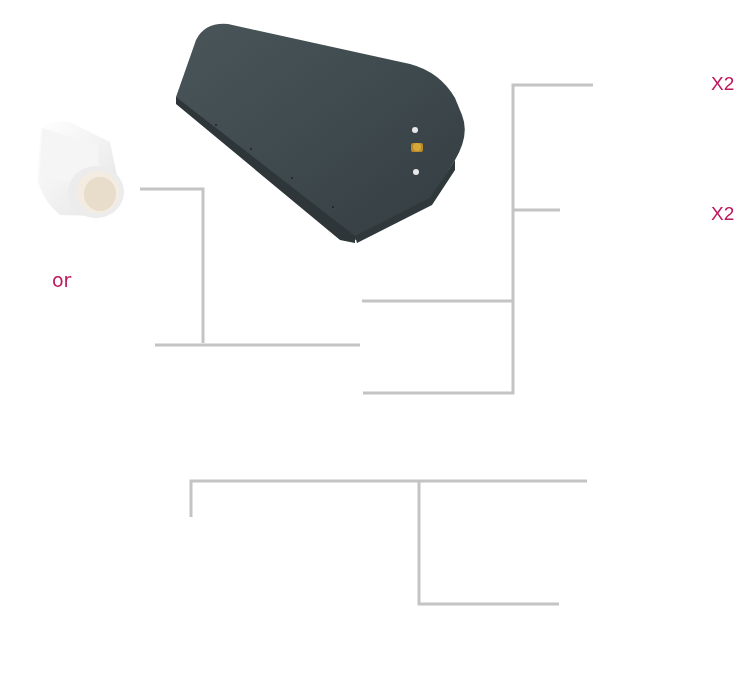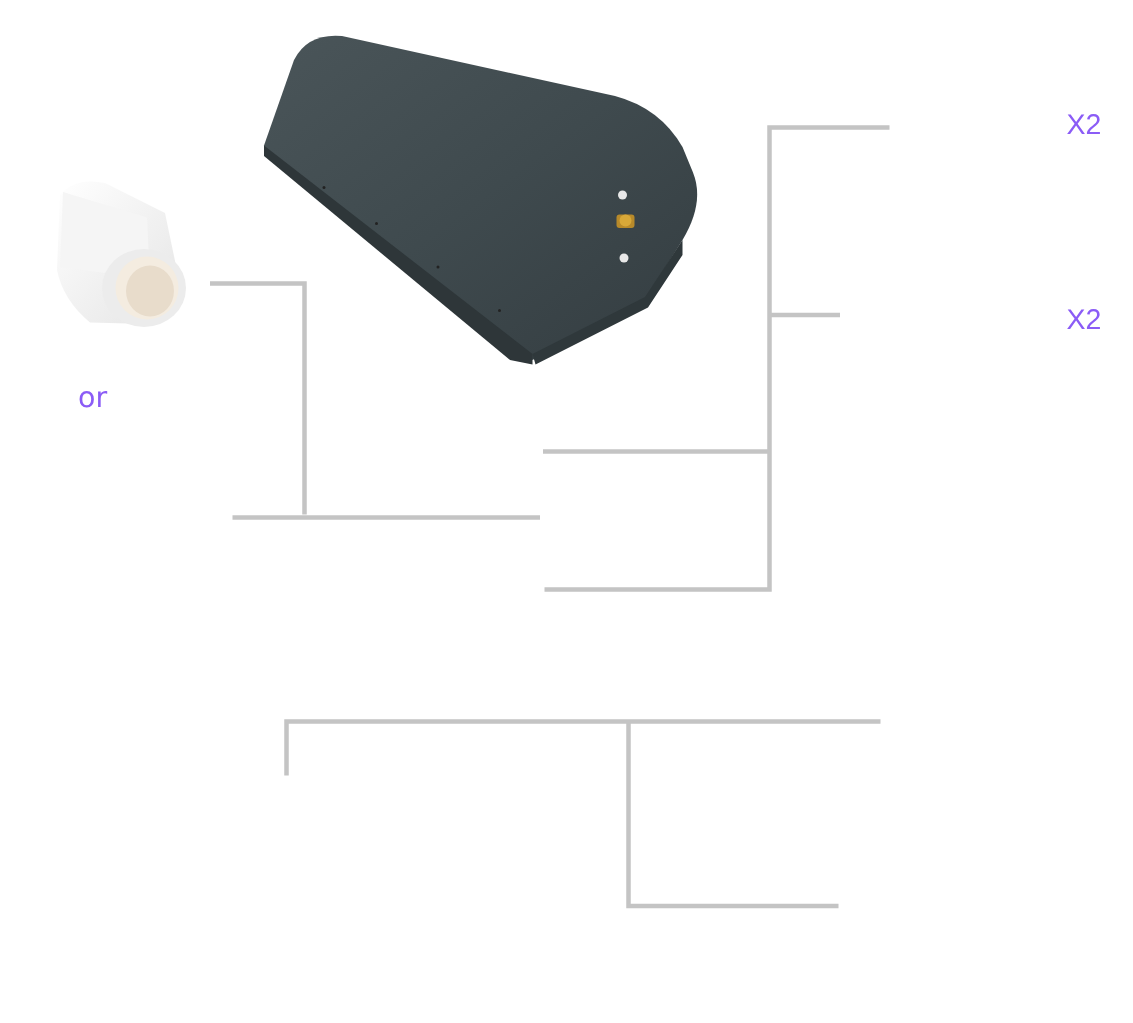--- a/index.html
+++ b/index.html
@@ -1,17 +1,17 @@
 <!DOCTYPE html>
 <html><head>
 <meta charset="utf-8">
 <style>
   html,body{margin:0;padding:0;background:#ffffff;}
   body{width:755px;height:682px;position:relative;overflow:hidden;font-family:"Liberation Sans",sans-serif;}
-  .label{position:absolute;font-family:"Liberation Sans",sans-serif;color:#8b5cf6;}
+  .label{position:absolute;font-family:"Liberation Sans",sans-serif;color:#be185d;}
   .qty{font-size:19px;}
   .or{font-size:19px;font-family:"DejaVu Sans",sans-serif;}
   svg{position:absolute;left:0;top:0;}
 </style>
 </head>
 <body>
 
 
 
 <svg width="755" height="682" viewBox="0 0 755 682">
@@ -128,18 +128,18 @@
 
   
   <g>
     <path d="M548,565 Q552,542 575,545 L605,560 L615,600 L580,605 Z" fill="#f3f3f3">
     <path d="M572,595 L612,585 Q632,600 640,620 L660,650 Q640,670 610,668 L578,640 Z" fill="#f5f5f5">
     <rect x="640" y="590" width="36" height="60" rx="8" fill="#f1f1f1" transform="rotate(-15 658 620)">
     <rect x="668" y="580" width="52" height="64" rx="12" fill="#f4f4f4" transform="rotate(-15 694 612)">
   </rect></rect></path></path></g>
 
 
-<span class="label or" style="left:52px;top:254px;">or</span>
+<span class="label or" style="left:52px;top:269px;">or</span>
 <span class="label qty" style="left:711px;top:73px;">X2</span>
 <span class="label qty" style="left:711px;top:203px;">X2</span>
 
 
 
 
 </body></html>

